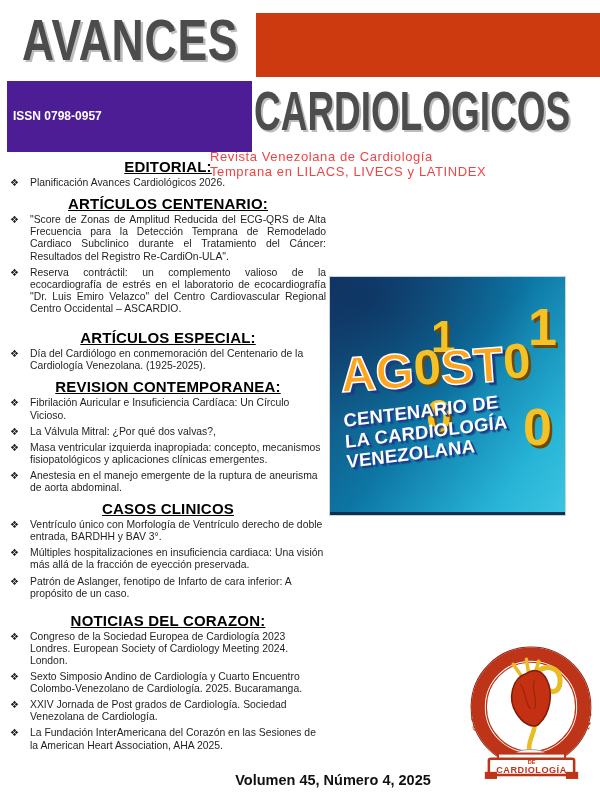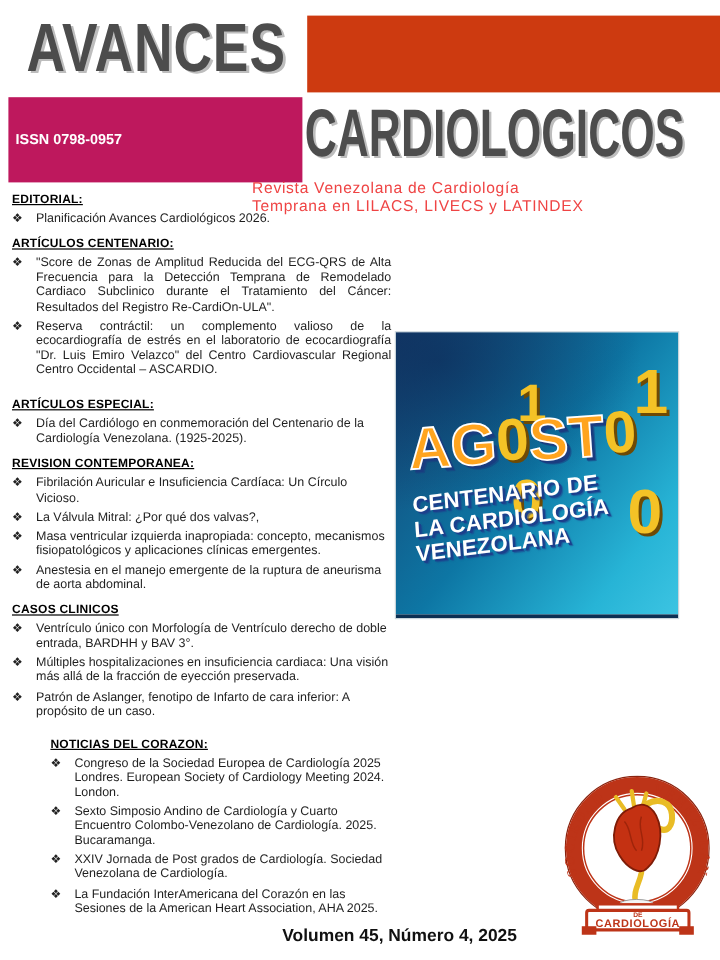--- a/index.html
+++ b/index.html
@@ -19,21 +19,21 @@
     transform:scaleX(.78);transform-origin:left top;
     text-shadow:3px 2px 0 #bdbdbd;
     white-space:nowrap;
   }
   .redbar-top{
     left:256px;top:13px;width:344px;height:64px;
     background:#cd3a10;
   }
   .redbox-issn{
     left:7px;top:81px;width:245px;height:71px;
-    background:#be185d;color:#ffffff;
+    background:#4c1d95;color:#ffffff;
     display:flex;flex-direction:column;justify-content:center;
     padding-left:6px;box-sizing:border-box;
   }
   .redbox-issn .line{font-size:12px;font-weight:bold;line-height:15px;}
   .title-cardio{
     left:254px;top:78px;
     font-size:56px;font-weight:bold;color:#4d4d4d;
     line-height:1.18;letter-spacing:0;
     transform:scaleX(.66);transform-origin:left top;
     text-shadow:3px 2px 0 #bdbdbd;
@@ -45,24 +45,24 @@
     font-size:13px;line-height:14.5px;letter-spacing:.6px;
   }
 
   
   .toc{
     left:10px;top:161px;width:316px;
     color:#1f1f1f;font-size:10.4px;line-height:12.1px;
   }
   .toc-section{margin:0 0 9px 0;}
   .toc-section.sec2{margin-top:17px;}
-  .toc-section.sec5{margin-top:15px;margin-left:32px;}
+  .toc-section.sec5{margin-top:15px;}
   .sec-heading{
     font-weight:bold;text-decoration:underline;color:#000;
-    font-size:10px;margin-bottom:4px;letter-spacing:.2px;
+    font-size:15px;margin-bottom:4px;letter-spacing:.2px;text-align:center;
   }
   .toc-item{display:flex;margin-bottom:4px;}
   .toc-item .bullet{
     flex:0 0 20px;font-size:10px;color:#222;line-height:12.1px;
   }
   .toc-item .itx{flex:1;}
   .toc-section.sec1 .itx{text-align:justify;}
 
   
   .poster{
@@ -189,21 +189,21 @@
       </div>
       <div class="toc-item">
         <span class="bullet">❖</span>
         <span class="itx">Patrón de Aslanger, fenotipo de Infarto de cara inferior: A propósito de un caso.</span>
       </div>
     </section>
     <section class="toc-section sec5">
       <div class="sec-heading">NOTICIAS DEL CORAZON:</div>
       <div class="toc-item">
         <span class="bullet">❖</span>
-        <span class="itx">Congreso de la Sociedad Europea de Cardiología 2025 Londres. European Society of Cardiology Meeting 2024. London.</span>
+        <span class="itx">Congreso de la Sociedad Europea de Cardiología 2023 Londres. European Society of Cardiology Meeting 2024. London.</span>
       </div>
       <div class="toc-item">
         <span class="bullet">❖</span>
         <span class="itx">Sexto Simposio Andino de Cardiología y Cuarto Encuentro Colombo-Venezolano de Cardiología. 2025. Bucaramanga.</span>
       </div>
       <div class="toc-item">
         <span class="bullet">❖</span>
         <span class="itx">XXIV Jornada de Post grados  de Cardiología. Sociedad Venezolana de Cardiología.</span>
       </div>
       <div class="toc-item">

